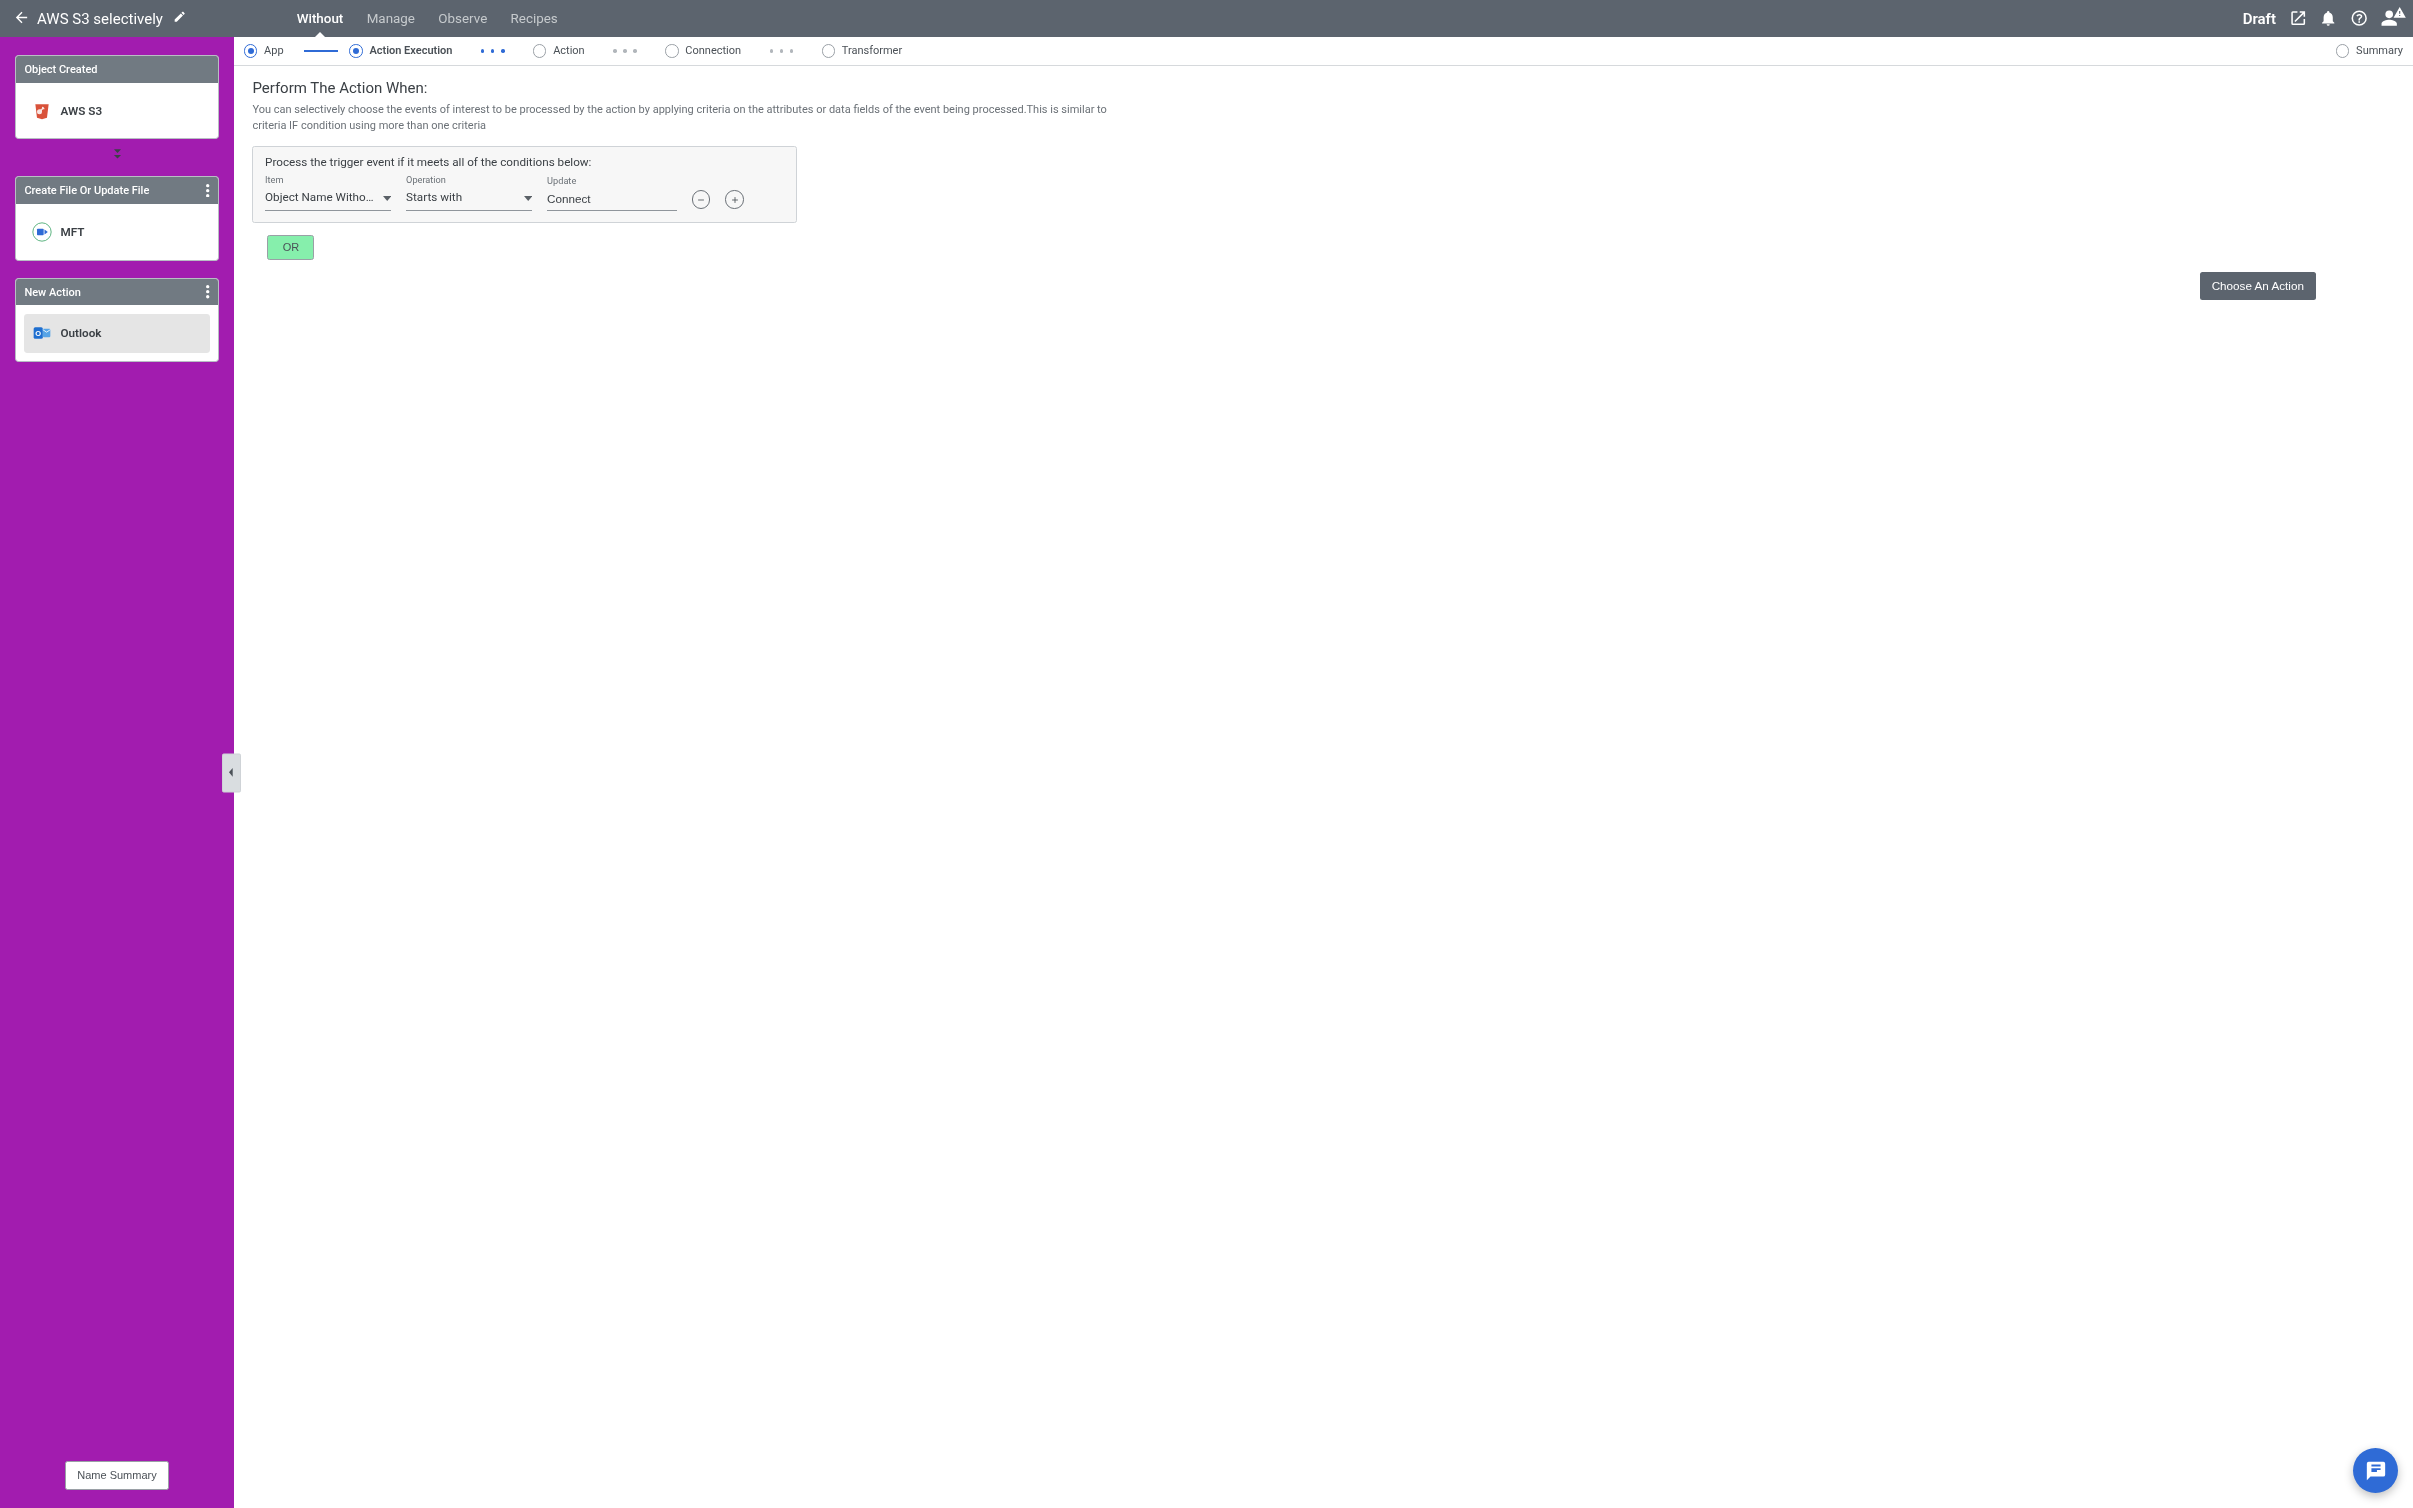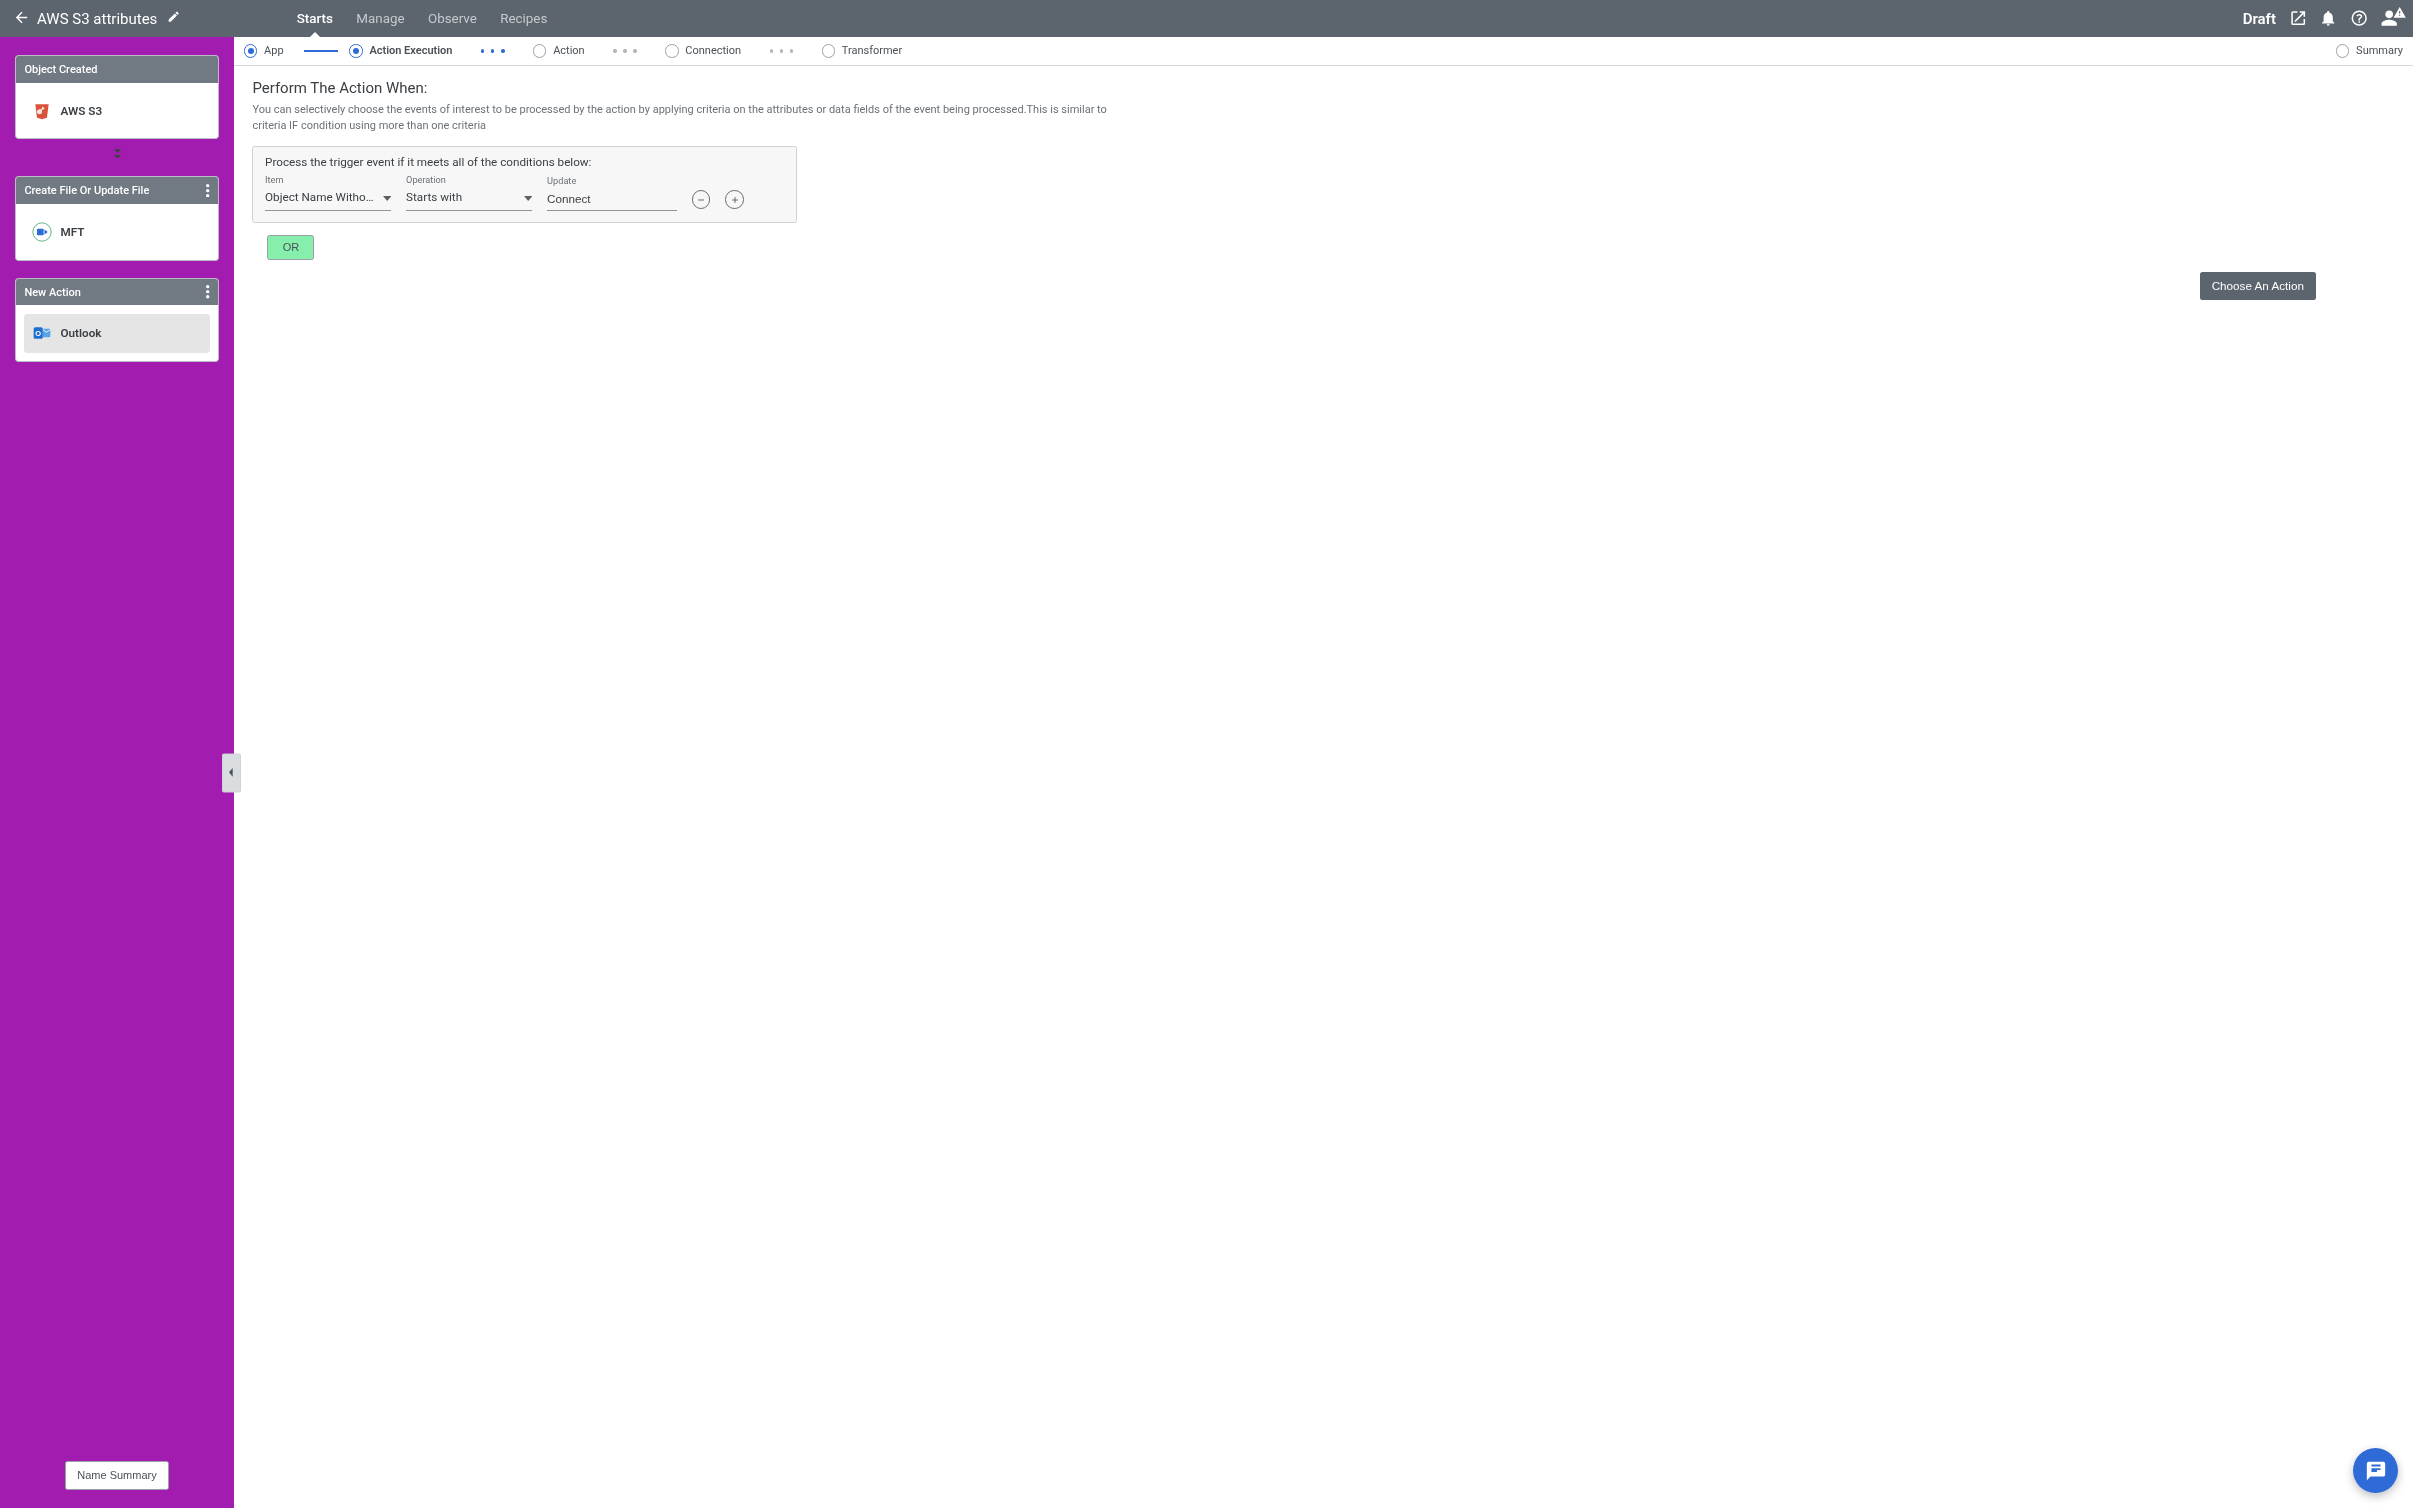--- a/index.html
+++ b/index.html
@@ -94,30 +94,30 @@
 </head>
 <body>
 
 <div class="topbar">
   <div class="topbar-left">
     <span class="back-arrow">
       <svg viewBox="0 0 24 24">
           <path d="M20 11H7.8l5.6-5.6L12 4l-8 8 8 8 1.4-1.4L7.8 13H20z"></path>
         </svg>
     </span>
-    <span class="title-text">AWS S3 attributes</span>
+    <span class="title-text">AWS S3 selectively</span>
     <span class="edit-pencil">
       <svg viewBox="0 0 24 24">
           <path d="M3 17.25V21h3.75L17.81 9.94l-3.75-3.75L3 17.25zM20.71 7.04a1 1 0 0 0 0-1.41l-2.34-2.34a1 1 0 0 0-1.41 0l-1.83 1.83 3.75 3.75 1.83-1.83z"></path>
         </svg>
     </span>
   </div>
 
   <div class="topnav">
-    <div class="topnav-item active">Starts</div>
+    <div class="topnav-item active">Without</div>
     <div class="topnav-item">Manage</div>
     <div class="topnav-item">Observe</div>
     <div class="topnav-item">Recipes</div>
   </div>
 
   <div class="topbar-spacer"></div>
 
   <div class="status-draft">Draft</div>
 
   <div class="topbar-icons">

